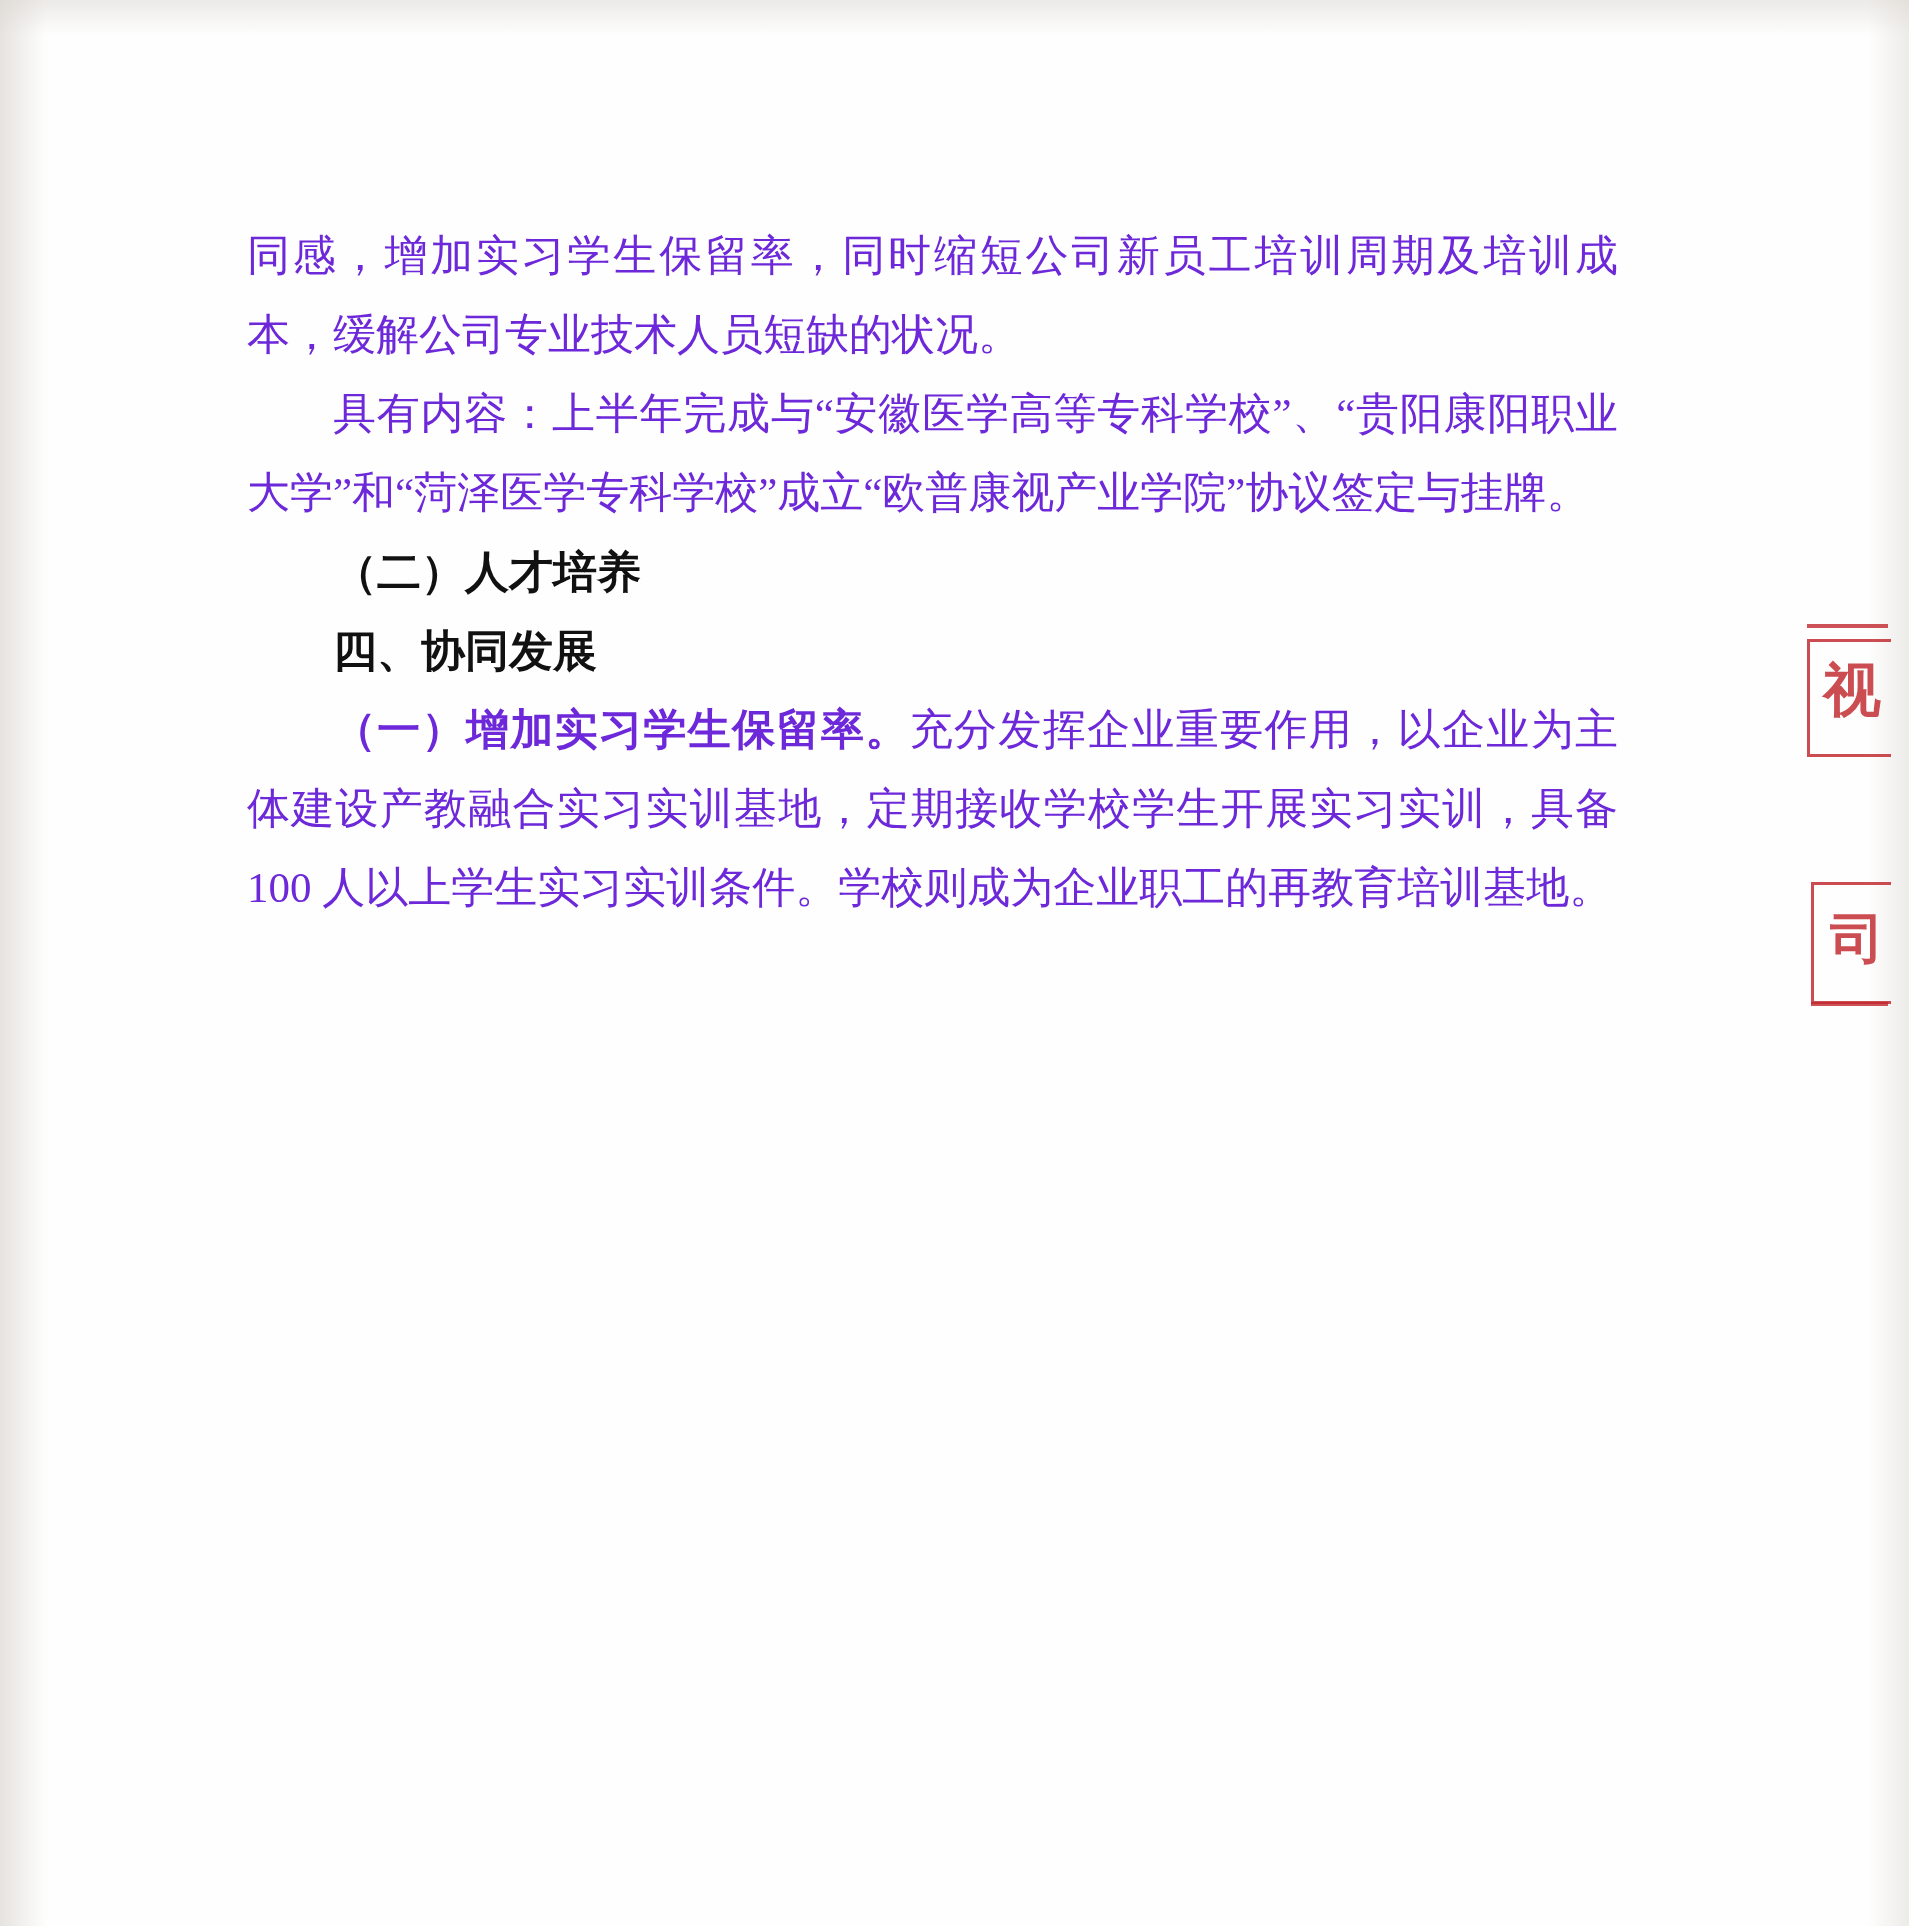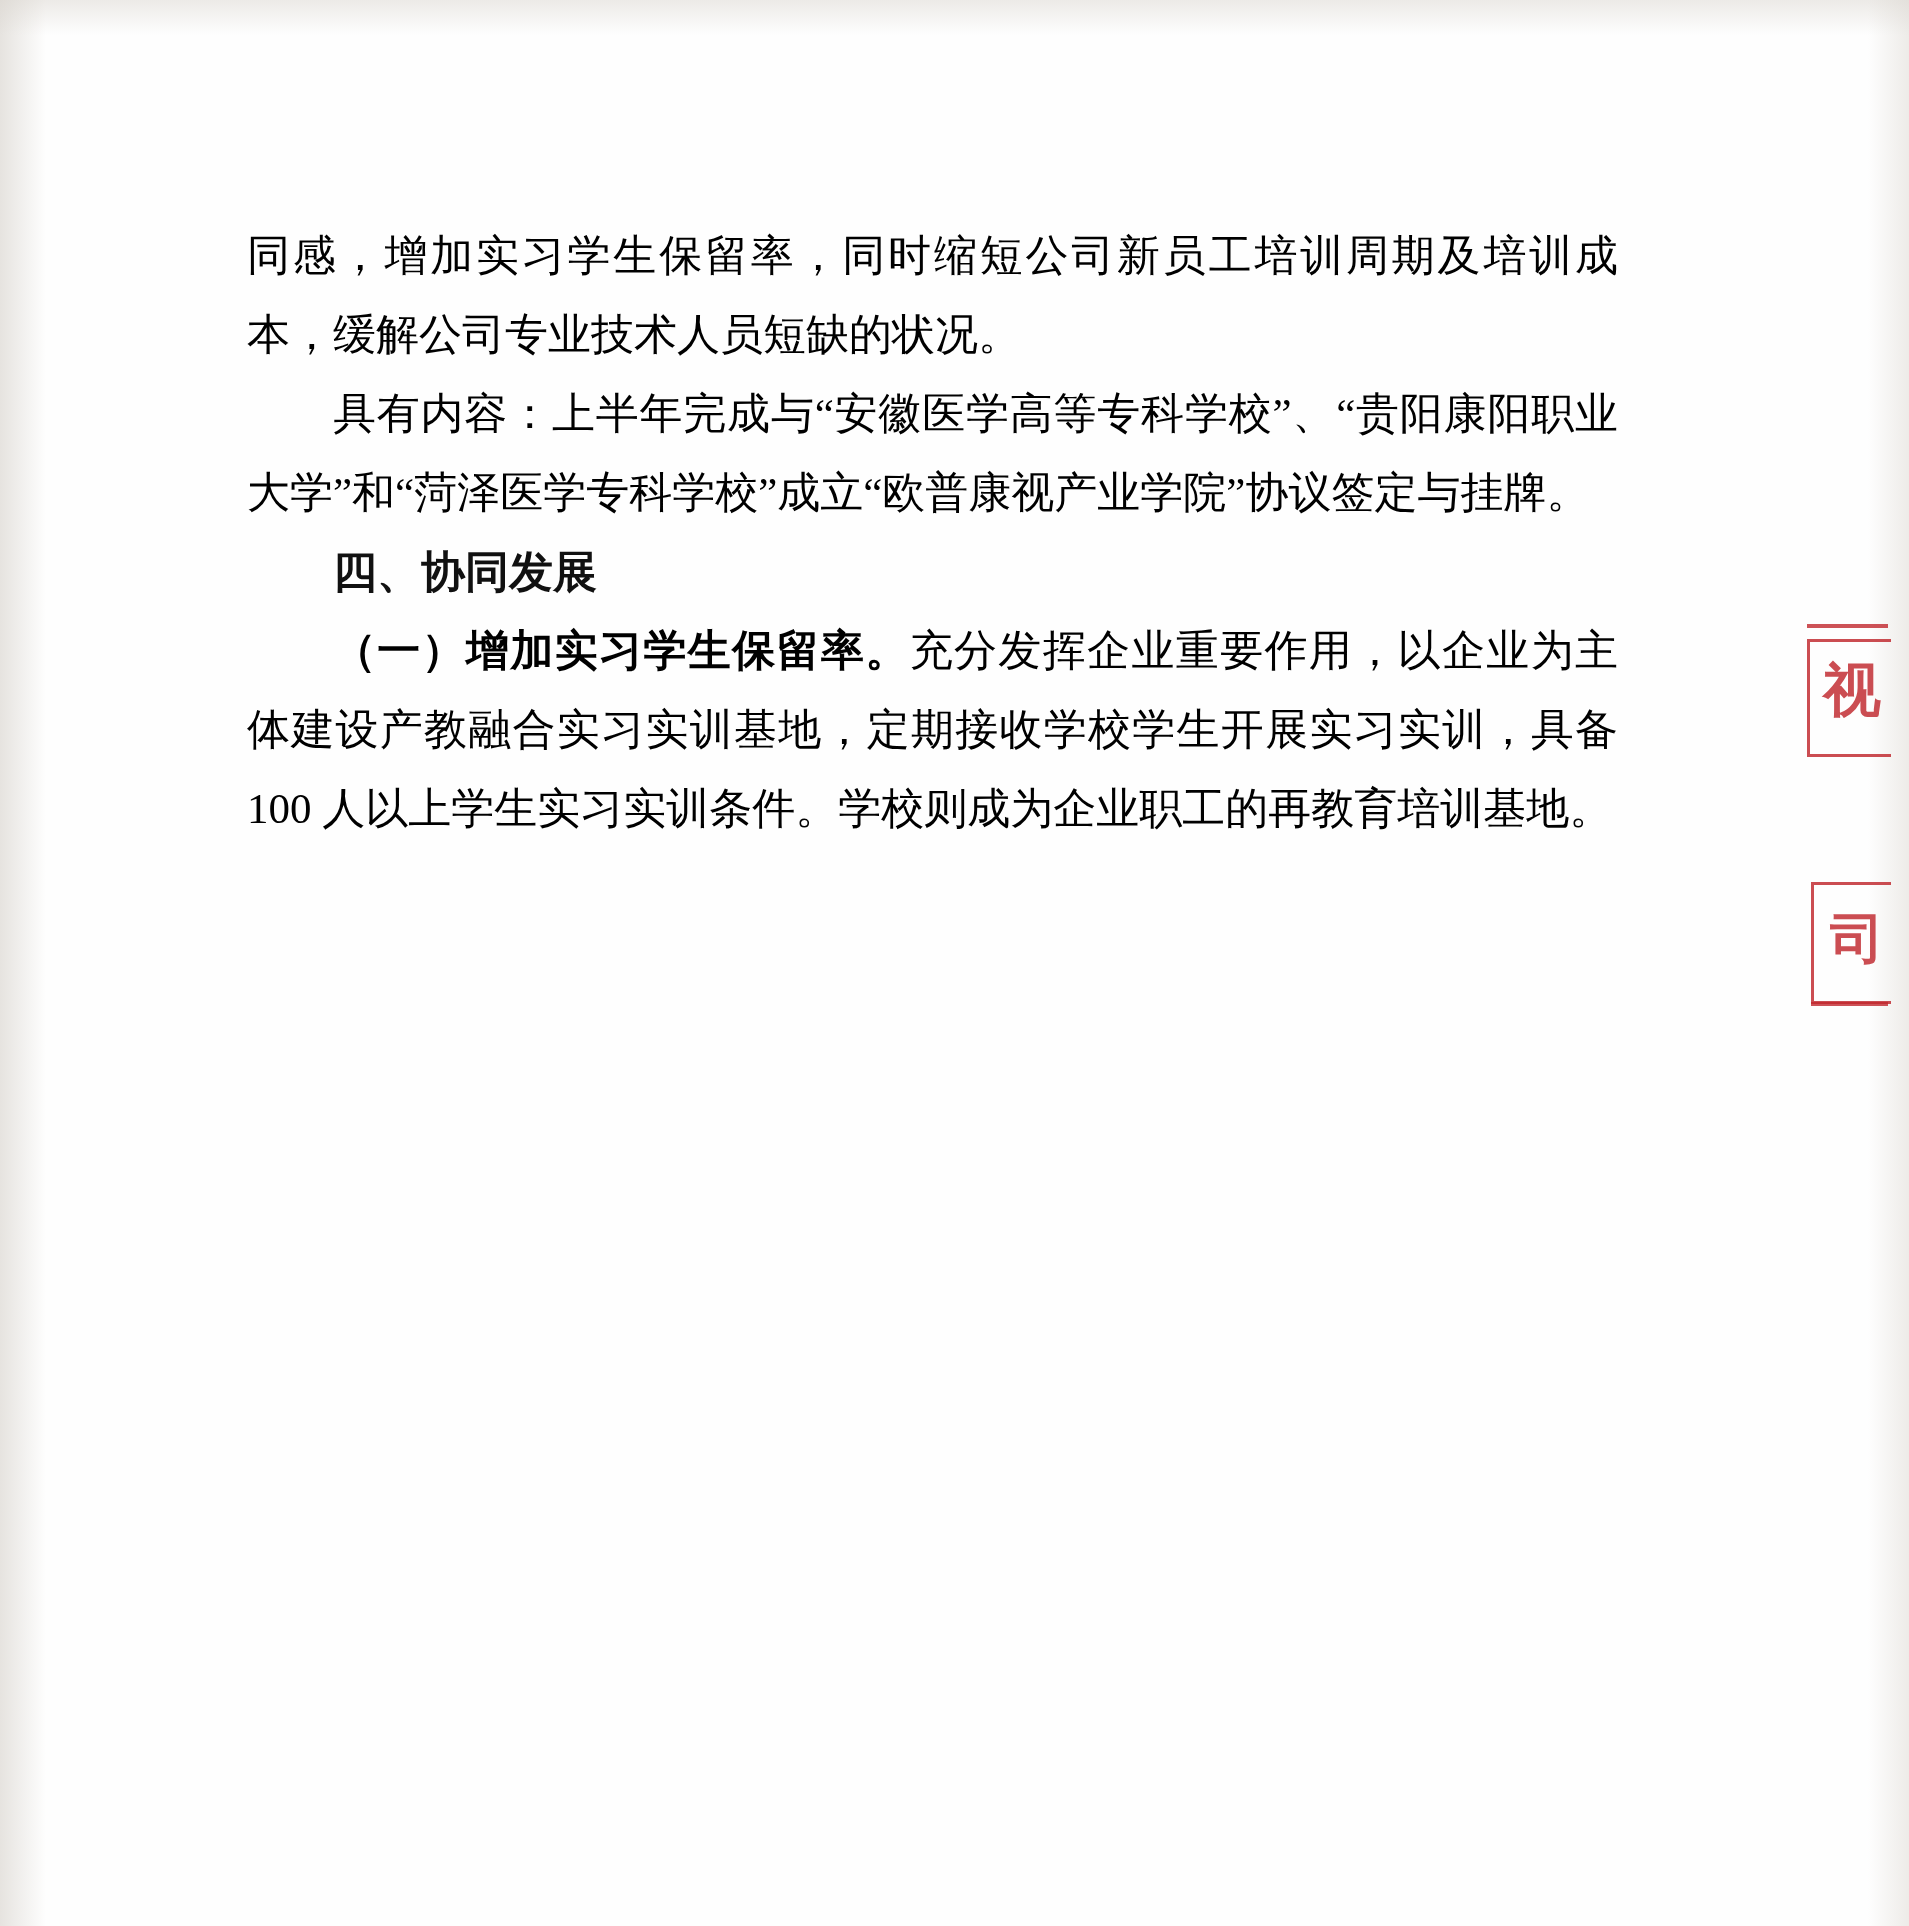--- a/index.html
+++ b/index.html
@@ -44,21 +44,21 @@
     position: absolute;
     left: 247px;
     top: 216px;
     width: 1371px;
   }
 
   p.body-par {
     margin: 0 0 0 0;
     font-size: 43px;
     line-height: 79px;
-    color: #000000;
+    color: #6d28d9;
     text-align: justify;
     text-justify: inter-ideograph;
     letter-spacing: 0px;
     font-family: "Liberation Serif", "DejaVu Serif", serif;
   }
   p.indent {
     text-indent: 86px;
   }
   h2.section-head {
     margin: 0;
@@ -140,20 +140,21 @@
   <div class="paper-edge-left"></div>
   <div class="paper-edge-top"></div>
   <div class="paper-edge-right"></div>
 
   <div class="content">
 
     <p class="body-par">同感，增加实习学生保留率，同时缩短公司新员工培训周期及培训成本，缓解公司专业技术人员短缺的状况。</p>
 
     <p class="body-par indent">具有内容：上半年完成与“安徽医学高等专科学校”、“贵阳康阳职业大学”和“菏泽医学专科学校”成立“欧普康视产业学院”协议签定与挂牌。</p>
 
+    <h3 class="sub-head">（二）人才培养</h3>
 
 
 
 
     <h2 class="section-head">四、协同发展</h2>
 
     <p class="body-par indent"><span class="lead-bold">（一）增加实习学生保留率。</span><span>充分发挥企业重要作用，以企业为主体建设产教融合实习实训基地，定期接收学校学生开展实习实训，具备 100 人以上学生实习实训条件。学校则成为企业职工的再教育培训基地。</span></p>
 
 
   </div>

